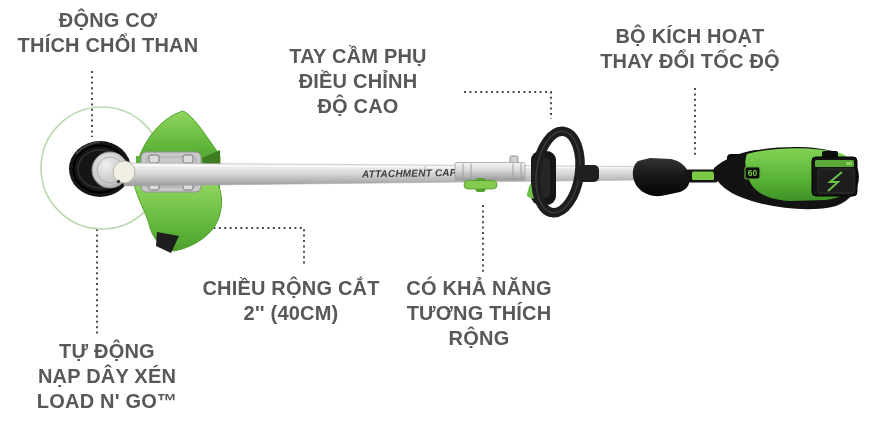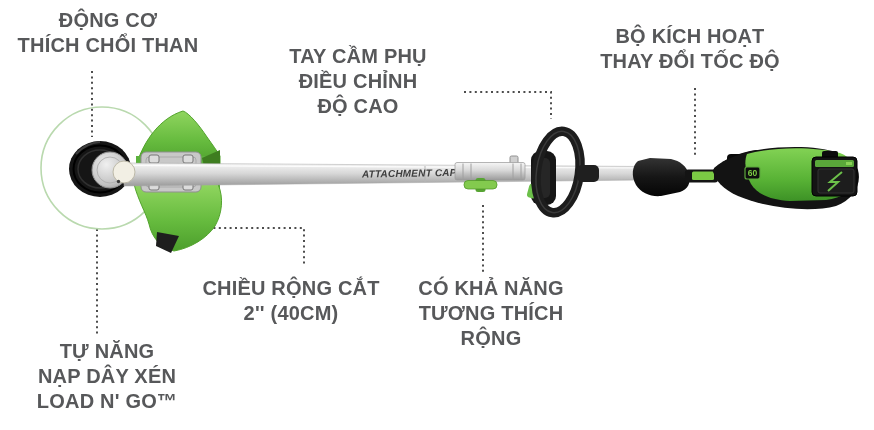--- a/index.html
+++ b/index.html
@@ -15,21 +15,21 @@
     font-size:20px;
     line-height:25px;
     text-align:center;
     white-space:pre-line;
     letter-spacing:0.2px;
   }
   .lbl-brushless{left:0px;   top:8px;   width:216px;}
   .lbl-aux     {left:256px; top:44px;  width:204px;}
   .lbl-trigger {left:578px; top:24px;  width:224px;}
   .lbl-width   {left:189px; top:276px; width:204px;}
-  .lbl-compat  {left:394px; top:276px; width:194px;}
+  .lbl-compat  {left:382px; top:276px; width:194px;}
   .lbl-feed    {left:15px;  top:339px; width:184px;}
 </style>
 </head>
 <body>
 
 <div class="scene">
 
   <svg width="874" height="430" viewBox="0 0 874 430">
     <defs>
       <linearGradient id="gShaft" x1="0" y1="0" x2="0" y2="1">
@@ -168,17 +168,17 @@
   <div class="callout-label lbl-aux">TAY CẦM PHỤ
 ĐIỀU CHỈNH
 ĐỘ CAO</div>
   <div class="callout-label lbl-trigger">BỘ KÍCH HOẠT
 THAY ĐỔI TỐC ĐỘ</div>
   <div class="callout-label lbl-width">CHIỀU RỘNG CẮT
 2'' (40CM)</div>
   <div class="callout-label lbl-compat">CÓ KHẢ NĂNG
 TƯƠNG THÍCH
 RỘNG</div>
-  <div class="callout-label lbl-feed">TỰ NĂNG
+  <div class="callout-label lbl-feed">TỰ ĐỘNG
 NẠP DÂY XÉN
 LOAD N' GO™</div>
 
 </div>
 
 </body></html>

